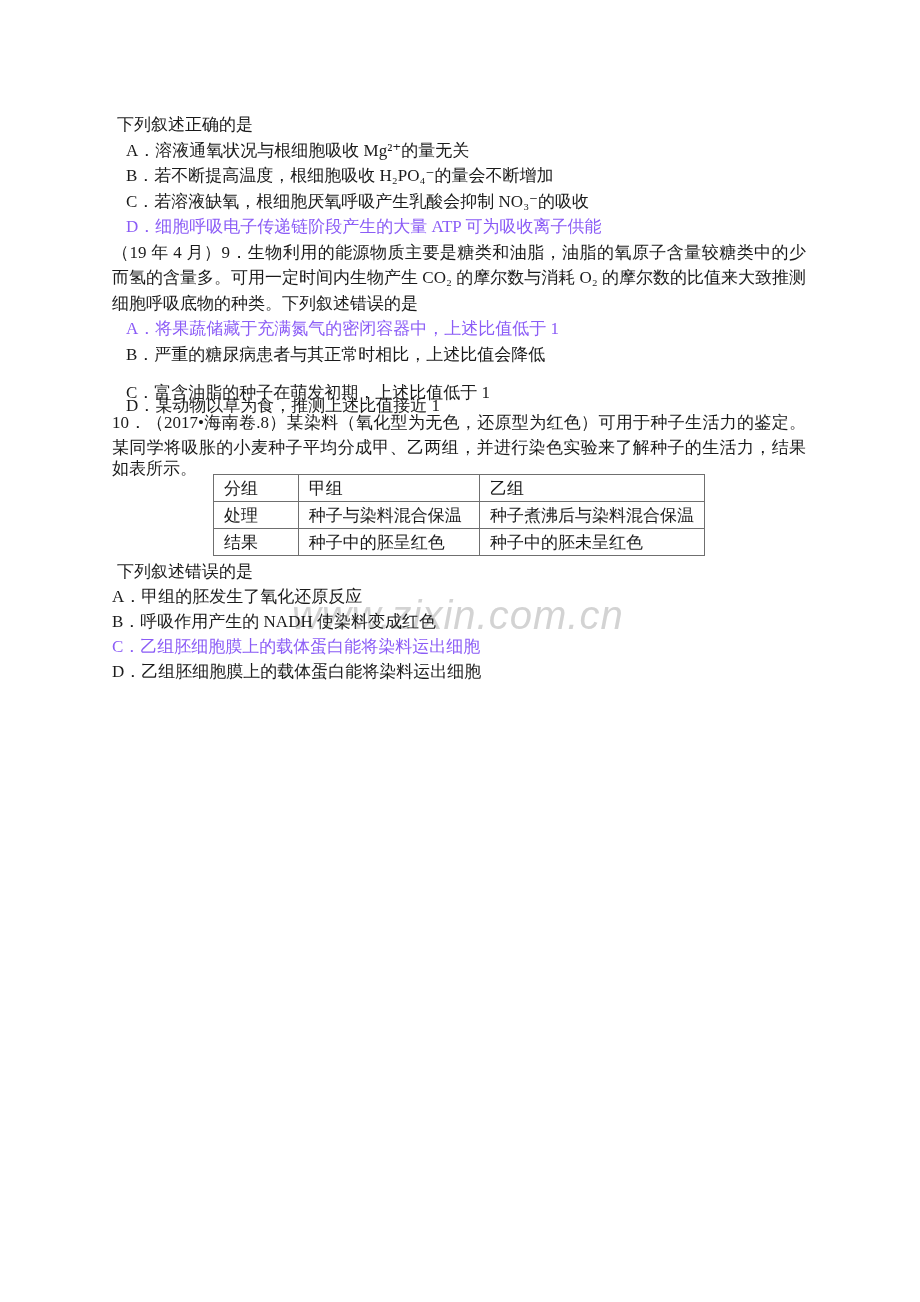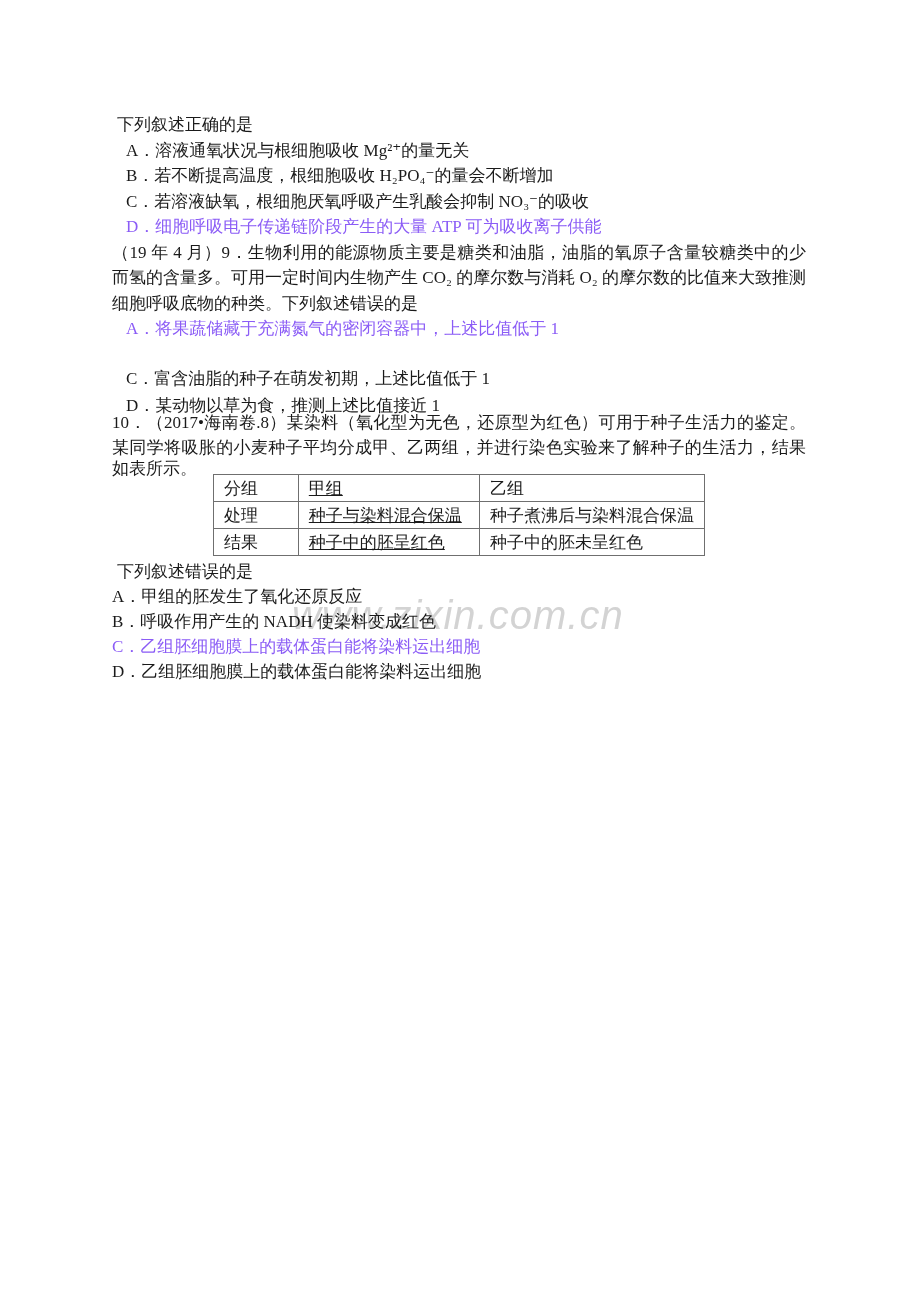--- a/index.html
+++ b/index.html
@@ -55,41 +55,42 @@
     padding-left: 36px;
   }
   table.results td {
     border: 1px solid #6f6f6f;
     height: 26px;
     padding: 0 0 0 10px;
     vertical-align: middle;
     white-space: nowrap;
   }
   td.c0 { width: 94px; }
-  td.c1 { width: 179px; text-decoration: underline; }
+  td.c1 { width: 179px; }
   td.c2 { width: 219px; }
 </style>
 </head>
 <body>
 
 <div class="page">
 
   <div class="watermark">www.zixin.com.cn</div>
 
   <div class="line stem2" style="top:114px">下列叙述正确的是</div>
   <div class="line opt" style="top:140px">A．溶液通氧状况与根细胞吸收 Mg²⁺的量无关</div>
   <div class="line opt" style="top:165px">B．若不断提高温度，根细胞吸收 H₂PO₄⁻的量会不断增加</div>
   <div class="line opt" style="top:191px">C．若溶液缺氧，根细胞厌氧呼吸产生乳酸会抑制 NO₃⁻的吸收</div>
   <div class="line opt red" style="top:216px">D．细胞呼吸电子传递链阶段产生的大量 ATP 可为吸收离子供能</div>
 
   <div class="line jst" style="top:242px">（19 年 4 月）9．生物利用的能源物质主要是糖类和油脂，油脂的氧原子含量较糖类中的少</div>
   <div class="line jst" style="top:267px">而氢的含量多。可用一定时间内生物产生 CO₂ 的摩尔数与消耗 O₂ 的摩尔数的比值来大致推测</div>
   <div class="line" style="top:293px">细胞呼吸底物的种类。下列叙述错误的是</div>
   <div class="line opt red" style="top:318px">A．将果蔬储藏于充满氮气的密闭容器中，上述比值低于 1</div>
-  <div class="line opt" style="top:368px">C．富含油脂的种子在萌发初期，上述比值低于 1</div>
+  <div class="line opt" style="top:344px">B．严重的糖尿病患者与其正常时相比，上述比值会降低</div>
+  <div class="line opt" style="top:382px">C．富含油脂的种子在萌发初期，上述比值低于 1</div>
   <div class="line opt" style="top:395px">D．某动物以草为食，推测上述比值接近 1</div>
 
   <div class="line jst" style="top:412px">10．（2017•海南卷.8）某染料（氧化型为无色，还原型为红色）可用于种子生活力的鉴定。</div>
   <div class="line jst" style="top:437px">某同学将吸胀的小麦种子平均分成甲、乙两组，并进行染色实验来了解种子的生活力，结果</div>
   <div class="line" style="top:458px">如表所示。</div>
 
   <table class="results">
     <tbody>
       <tr>
         <td class="c0">分组</td>

